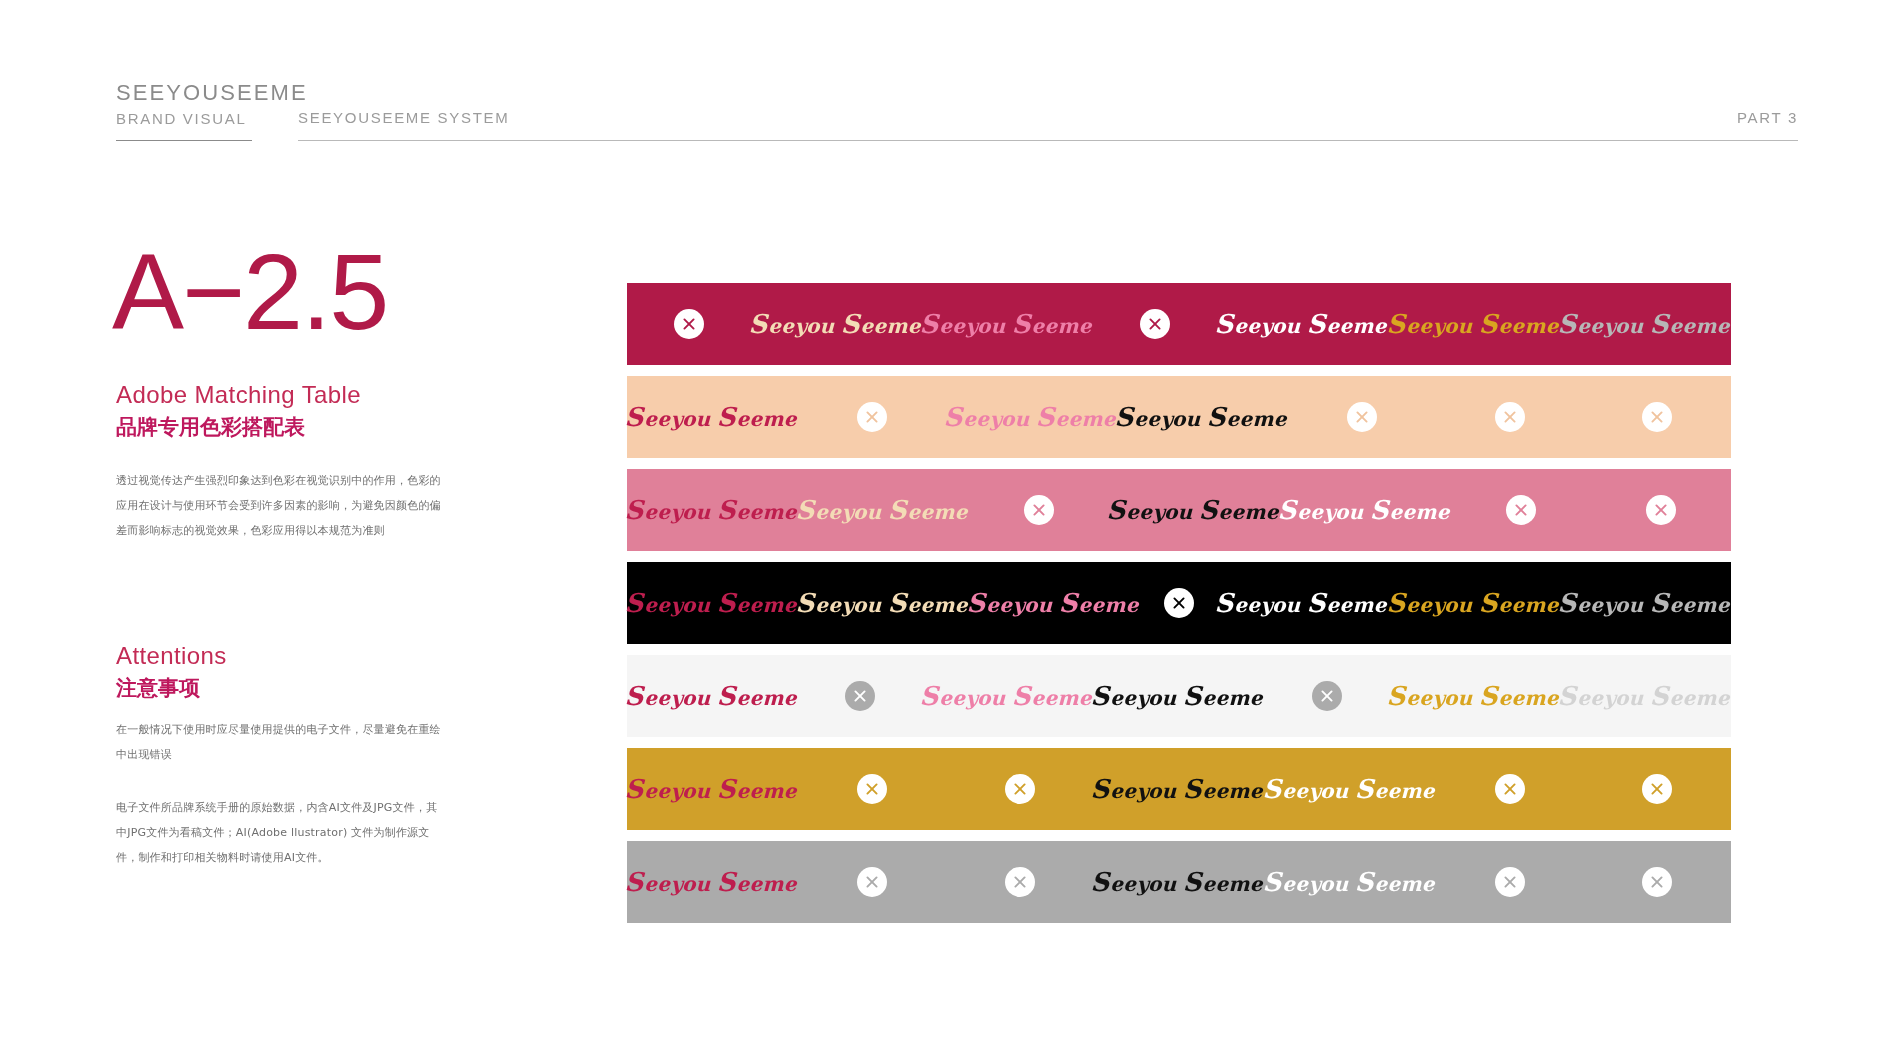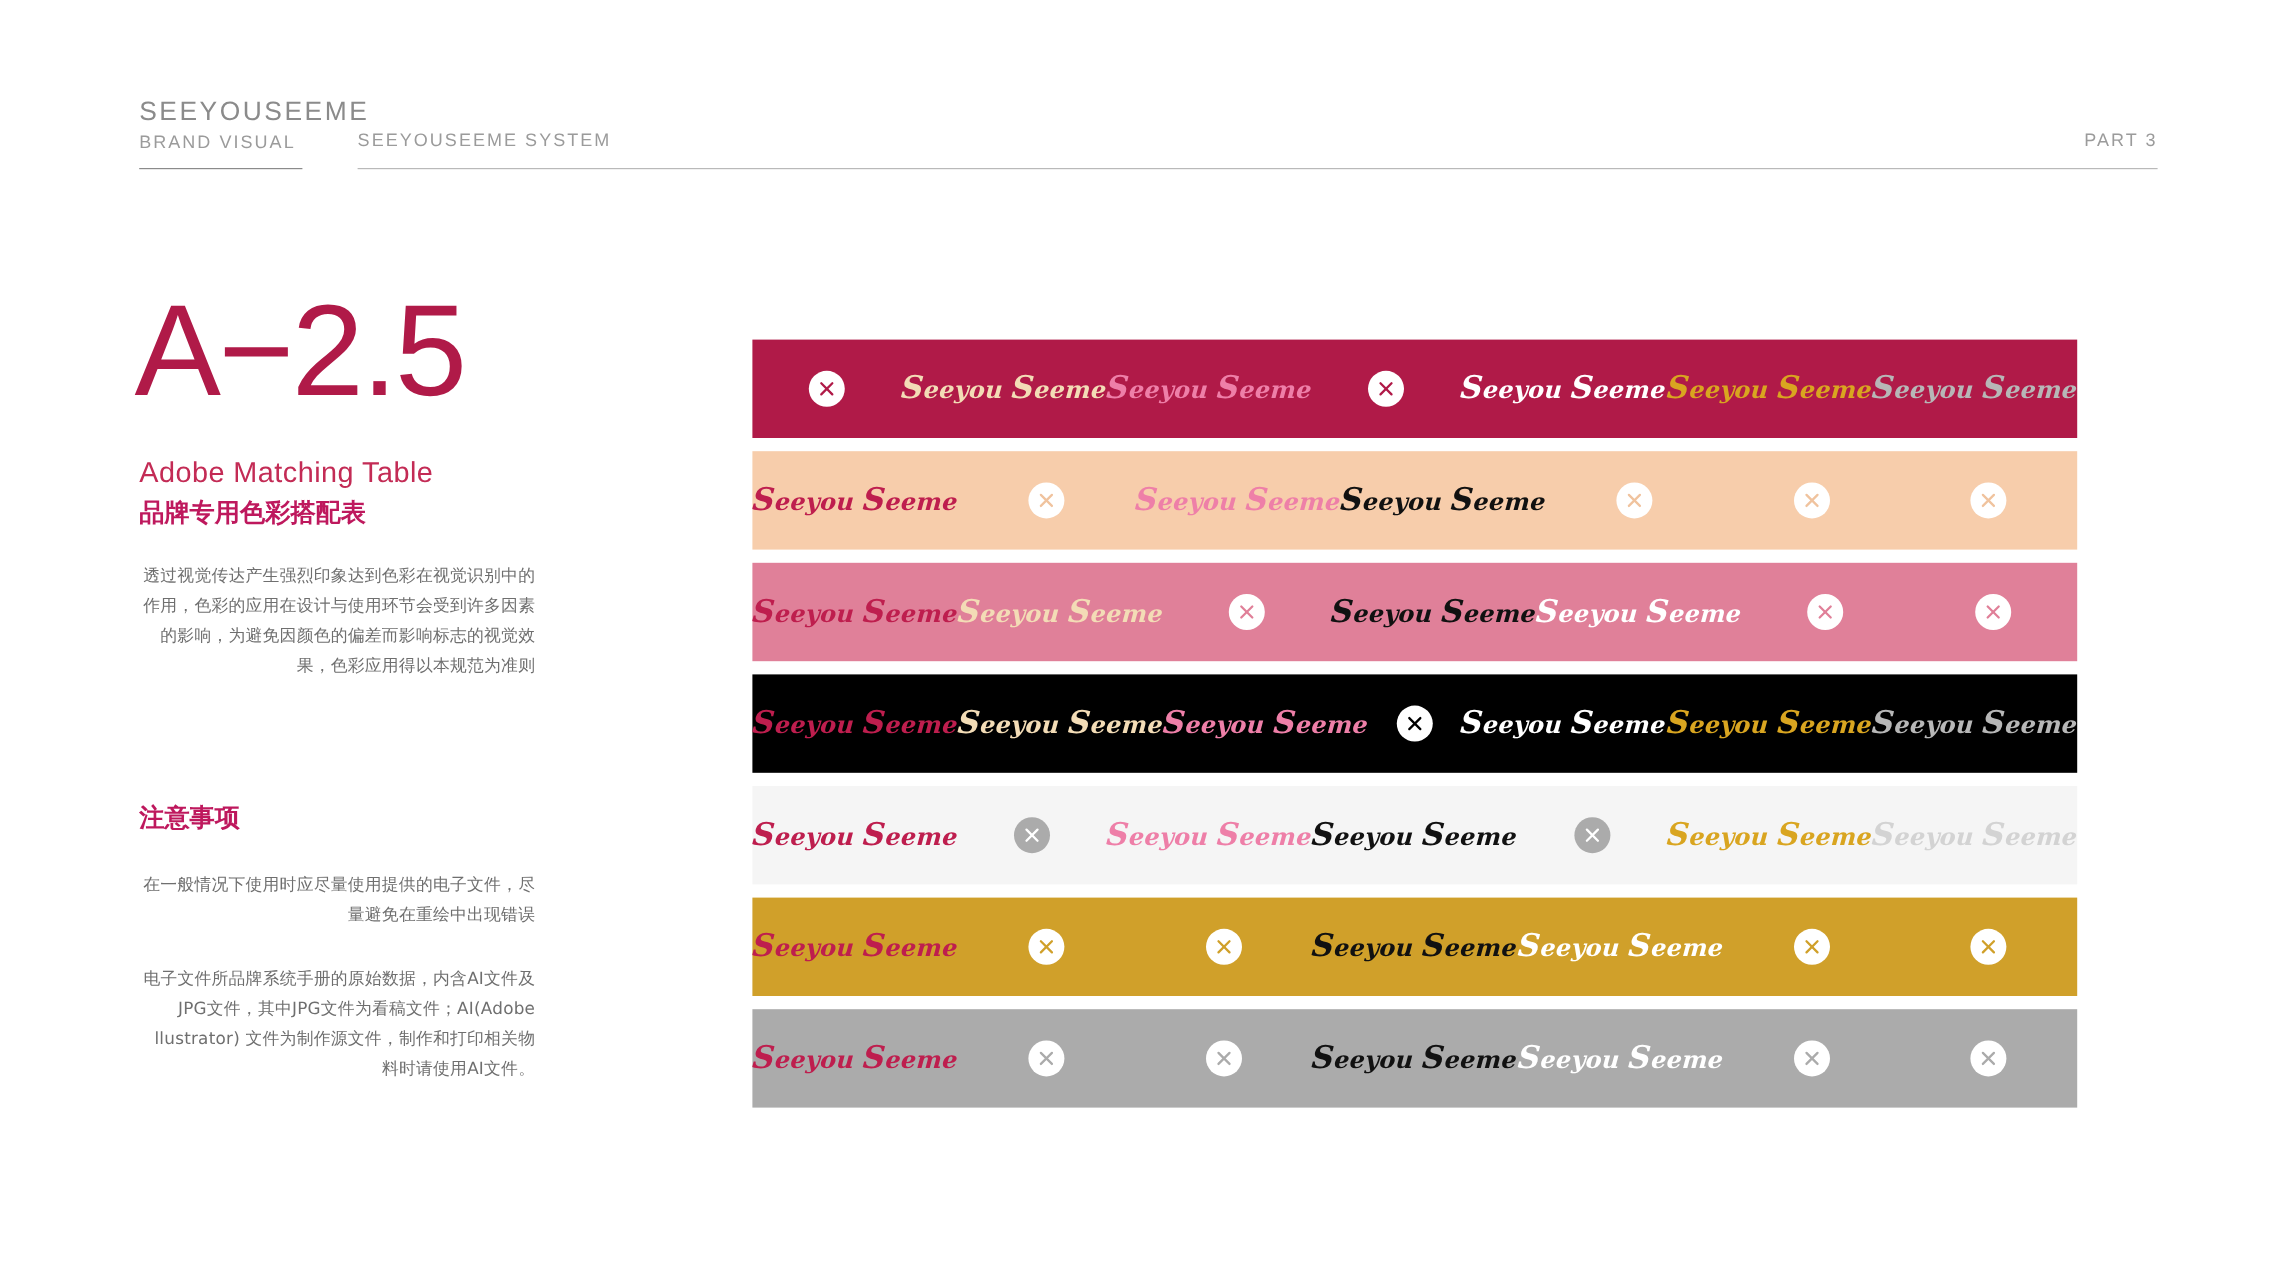--- a/index.html
+++ b/index.html
@@ -73,31 +73,30 @@
   }
   .sec-cn{
     font-size:21px;
     color:#be185d;
     font-weight:700;
     line-height:30px;
     margin:2px 0 0 0;
     font-family:"DejaVu Sans", sans-serif;
   }
   .body-cn{
-    font-size:14px;
+    font-size:11px;
     color:#6f6f6f;
     line-height:25px;
     letter-spacing:.2px;
     margin:0;
     font-family:"DejaVu Sans", sans-serif;
-    text-align:right;
   }
   #desc-block{margin-top:36px;}
   #attentions-block{margin-top:98px;}
-  #attn-p1{margin-top:30px;}
+  #attn-p1{margin-top:14px;}
   #attn-p2{margin-top:28px;}
 
   
   #swatch-table{
     position:absolute;
     left:627px; top:283px;
     width:1104px;
   }
   .band{
     position:relative;
@@ -147,20 +146,21 @@
 <div id="left-col">
   <div id="big-title">A−2.5</div>
 
   <div id="desc-block">
     <p class="sec-en">Adobe Matching Table</p>
     <p class="sec-cn">品牌专用色彩搭配表</p>
     <p class="body-cn" style="margin-top:26px;">透过视觉传达产生强烈印象达到色彩在视觉识别中的作用，色彩的应用在设计与使用环节会受到许多因素的影响，为避免因颜色的偏差而影响标志的视觉效果，色彩应用得以本规范为准则</p>
   </div>
 
   <div id="attentions-block">
+    <p class="sec-en">Attentions</p>
     <p class="sec-cn">注意事项</p>
     <p class="body-cn" id="attn-p1">在一般情况下使用时应尽量使用提供的电子文件，尽量避免在重绘中出现错误</p>
     <p class="body-cn" id="attn-p2">电子文件所品牌系统手册的原始数据，内含AI文件及JPG文件，其中JPG文件为看稿文件；AI(Adobe llustrator) 文件为制作源文件，制作和打印相关物料时请使用AI文件。</p>
   </div>
 </div>
 
 <div id="swatch-table">
     <div class="band" style="background: rgb(176, 26, 72);">
       <div class="cell">
         <span class="xmark" style="background: rgb(255, 255, 255);">

